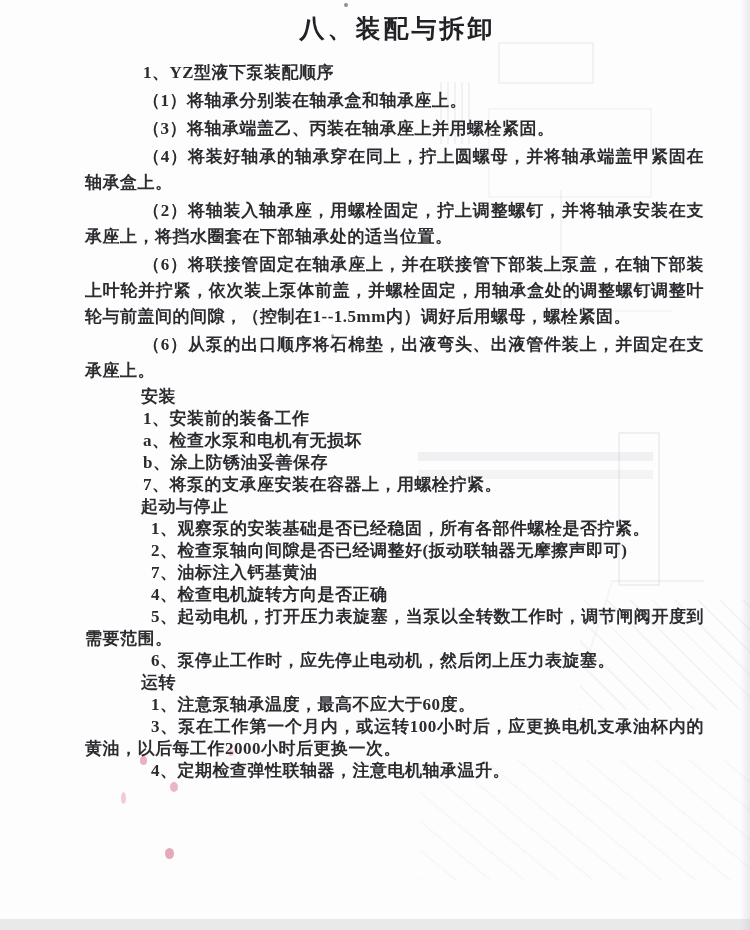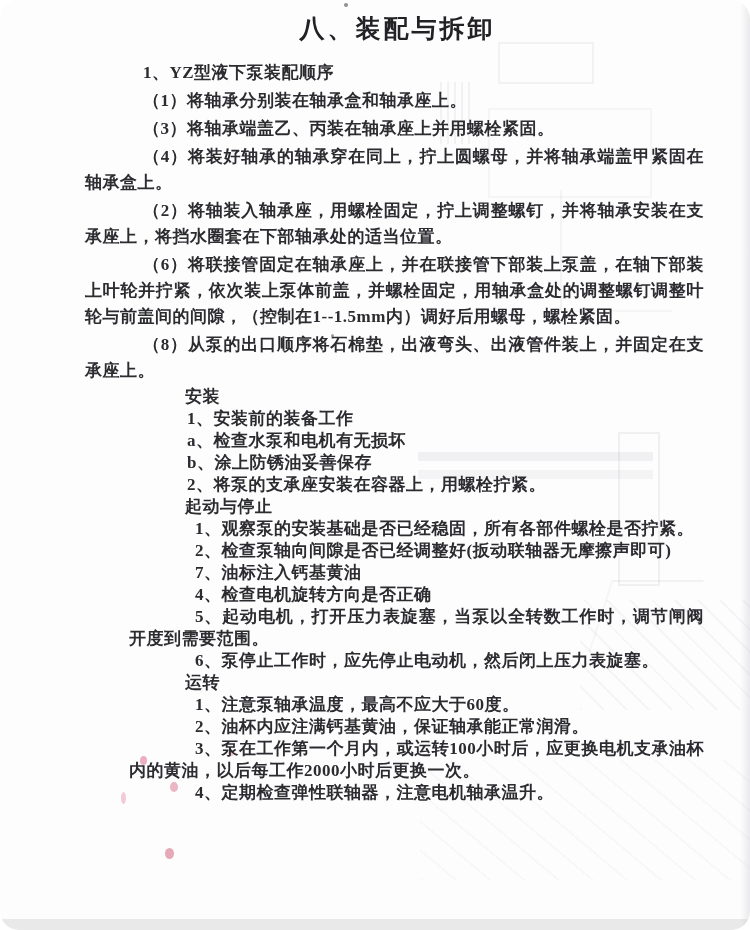--- a/index.html
+++ b/index.html
@@ -8,21 +8,20 @@
     background:#ffffff;
     font-family:"Liberation Serif","DejaVu Serif",serif;
     overflow:hidden;
   }
   .page{
     position:relative;
     width:750px;height:930px;
     background:#fdfdfd;
     color:#2b2b30;
     overflow:hidden;
-    border-radius:19px;
   }
   
   .ghost{position:absolute;pointer-events:none;}
   .ghost-box1{left:498px;top:42px;width:92px;height:38px;border:2px solid rgba(150,152,162,0.10);}
   .ghost-hatch1{left:440px;top:82px;width:34px;height:62px;
     background:repeating-linear-gradient(90deg,rgba(140,142,155,0.10) 0 2px,transparent 2px 7px);}
   .ghost-outline1{left:488px;top:108px;width:160px;height:86px;border:2px solid rgba(150,152,162,0.08);}
   .ghost-outline2{left:560px;top:190px;width:110px;height:120px;border-left:2px solid rgba(150,152,162,0.09);border-bottom:2px solid rgba(150,152,162,0.07);}
   .ghost-textblob{left:418px;top:452px;width:235px;height:36px;
     background:linear-gradient(rgba(150,150,165,0.12) 0 9px,transparent 9px 18px,rgba(150,150,165,0.09) 18px 27px,transparent 27px);}
@@ -55,21 +54,21 @@
   }
   .content{
     position:relative;
     padding:15px 46px 0 85px;
     font-size:17px;
     font-weight:600;
     letter-spacing:0.5px;
   }
   .content p{margin:0;text-indent:58px;font-family:Liberation Serif, serif;}
   .blockA p{line-height:26px;margin-bottom:2px;text-align:justify;}
-  .blockB p{line-height:22px;margin-bottom:0;text-align:justify;margin-left:44px;}
+  .blockB p{line-height:22px;margin-bottom:0;text-align:justify;}
   .blockB p.heading{text-indent:56px;}
   .blockB p.sub{text-indent:66px;}
 </style>
 </head>
 <body>
 
 <div class="page">
 
   <div class="ghost ghost-box1"></div>
   <div class="ghost ghost-hatch1"></div>
@@ -92,38 +91,37 @@
   <div class="title">八、装配与拆卸</div>
 
   <div class="content">
     <div class="blockA">
       <p>1、YZ型液下泵装配顺序</p>
       <p>（1）将轴承分别装在轴承盒和轴承座上。</p>
       <p>（3）将轴承端盖乙、丙装在轴承座上并用螺栓紧固。</p>
       <p>（4）将装好轴承的轴承穿在同上，拧上圆螺母，并将轴承端盖甲紧固在轴承盒上。</p>
       <p>（2）将轴装入轴承座，用螺栓固定，拧上调整螺钉，并将轴承安装在支承座上，将挡水圈套在下部轴承处的适当位置。</p>
       <p>（6）将联接管固定在轴承座上，并在联接管下部装上泵盖，在轴下部装上叶轮并拧紧，依次装上泵体前盖，并螺栓固定，用轴承盒处的调整螺钉调整叶轮与前盖间的间隙，（控制在1--1.5mm内）调好后用螺母，螺栓紧固。</p>
-      <p>（8）从泵的出口顺序将石棉垫，出液弯头、出液管件装上，并固定在支承座上。</p>
+      <p>（6）从泵的出口顺序将石棉垫，出液弯头、出液管件装上，并固定在支承座上。</p>
     </div>
     <div class="blockB">
       <p class="heading">安装</p>
       <p>1、安装前的装备工作</p>
       <p>a、检查水泵和电机有无损坏</p>
       <p>b、涂上防锈油妥善保存</p>
-      <p>2、将泵的支承座安装在容器上，用螺栓拧紧。</p>
+      <p>7、将泵的支承座安装在容器上，用螺栓拧紧。</p>
       <p class="heading">起动与停止</p>
       <p class="sub">1、观察泵的安装基础是否已经稳固，所有各部件螺栓是否拧紧。</p>
       <p class="sub">2、检查泵轴向间隙是否已经调整好(扳动联轴器无摩擦声即可)</p>
       <p class="sub">7、油标注入钙基黄油</p>
       <p class="sub">4、检查电机旋转方向是否正确</p>
       <p class="sub">5、起动电机，打开压力表旋塞，当泵以全转数工作时，调节闸阀开度到需要范围。</p>
       <p class="sub">6、泵停止工作时，应先停止电动机，然后闭上压力表旋塞。</p>
       <p class="heading">运转</p>
       <p class="sub">1、注意泵轴承温度，最高不应大于60度。</p>
-      <p class="sub">2、油杯内应注满钙基黄油，保证轴承能正常润滑。</p>
       <p class="sub">3、泵在工作第一个月内，或运转100小时后，应更换电机支承油杯内的黄油，以后每工作2000小时后更换一次。</p>
       <p class="sub">4、定期检查弹性联轴器，注意电机轴承温升。</p>
 
     </div>
   </div>
 
   <div class="scan-strip"></div>
   <div class="edge-shade"></div>
 </div>
 

